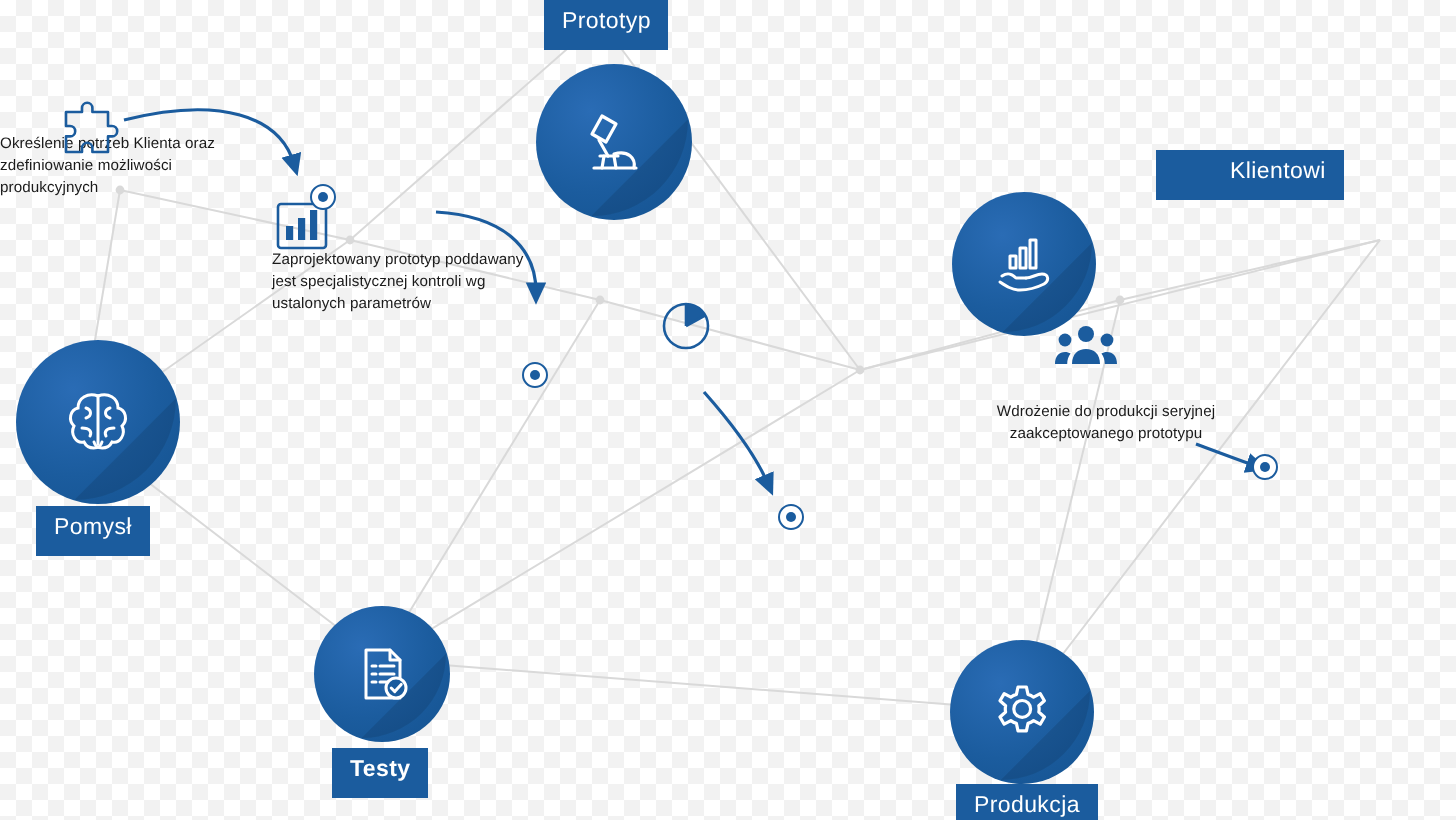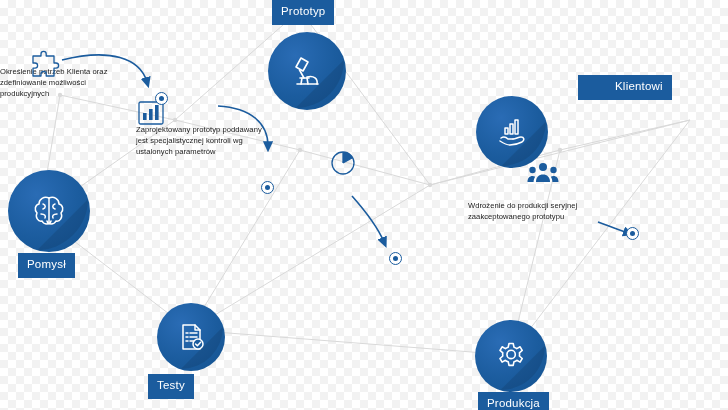--- a/index.html
+++ b/index.html
@@ -180,36 +180,36 @@
           <path d="M15,12 L22,12"></path>
         <path d="M11,16 L13,16"></path>
           <path d="M15,16 L22,16"></path>
         <path d="M11,20 L13,20"></path>
           <path d="M15,20 L22,20"></path>
         <circle cx="23" cy="23" r="5" fill="#1b5c9e"></circle>
         <path d="M20.6,23 L22.4,24.8 L25.6,21.2"></path>
       </g>
     </svg>
   </div>
-  <div class="label" style="left:148px; top:374px;">Testy</div>
+  <div class="label" style="left:166px; top:374px;font-weight:bold;">Testy</div>
 
   <div class="node" style="left:476px; top:96px; width:72px; height:72px;">
     <div class="shadow"></div>
     <svg width="36" height="36" viewBox="0 0 36 36">
       <g fill="none" stroke="#ffffff" stroke-width="1.5" stroke-linecap="round" stroke-linejoin="round">
         <rect x="11" y="14" width="3" height="6"></rect>
         <rect x="16" y="10" width="3" height="10"></rect>
         <rect x="21" y="6" width="3" height="14"></rect>
         <path d="M7,24 C10,22 12,23 14,25 L19,25"></path>
         <path d="M19,25 C22,25 24,23 27,23 C30,23 31,26 28,28 C24,30 20,31 16,31 C12,31 9,29 6,27"></path>
       </g>
     </svg>
   </div>
   <div class="label" style="left:578px; top:75px;padding-left:37px;">Klientowi</div>
-  <div class="desc" style="left:468px; top:200px; width:118px;">Wdrożenie do produkcji seryjnej zaakceptowanego prototypu</div>
+  <div class="desc" style="left:494px; top:200px; width:118px;text-align:center;">Wdrożenie do produkcji seryjnej zaakceptowanego prototypu</div>
 
   <div class="node" style="left:475px; top:320px; width:72px; height:72px;">
     <div class="shadow"></div>
     <svg width="36" height="36" viewBox="0 0 36 36">
       <g fill="none" stroke="#ffffff" stroke-width="1.6" stroke-linecap="round" stroke-linejoin="round">
         <path d="M18,5.5 L20.2,5.5 L21,9.2 C22,9.5 23,10 23.8,10.6 L27.1,8.8 L29.2,12.4 L26.4,14.9 C26.6,15.9 26.6,17 26.4,18 L29.2,20.5 L27.1,24.1 L23.8,22.3 C23,22.9 22,23.4 21,23.7 L20.2,27.4 L16,27.4 L15.2,23.7 C14.2,23.4 13.2,22.9 12.4,22.3 L9.1,24.1 L7,20.5 L9.8,18 C9.6,17 9.6,15.9 9.8,14.9 L7,12.4 L9.1,8.8 L12.4,10.6 C13.2,10 14.2,9.5 15.2,9.2 L16,5.5 Z"></path>
         <circle cx="18.1" cy="16.45" r="4.2"></circle>
       </g>
     </svg>
   </div>

